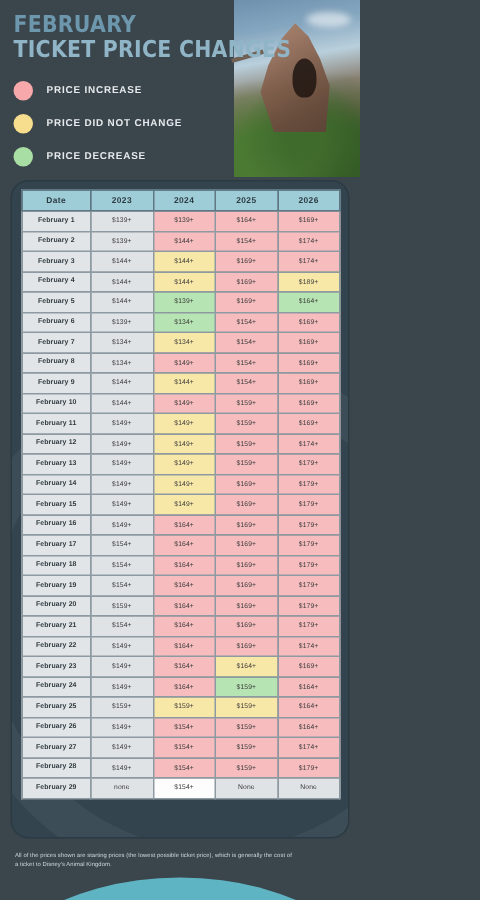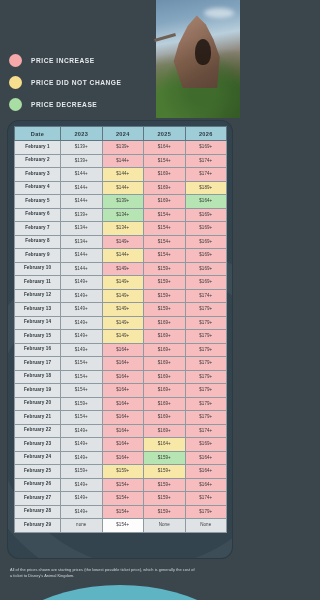--- a/index.html
+++ b/index.html
@@ -116,20 +116,24 @@
 </head>
 <body>
 
 <div class="header">
   <div class="header-photo">
     <div class="sky-cloud"></div>
     <div class="rock-arm"></div>
     <div class="rock"></div>
   </div>
 
+  <div class="title-wrap">
+    <div class="title-top">FEBRUARY</div>
+    <div class="title-bot">TICKET PRICE CHANGES</div>
+  </div>
 
   <div class="legend">
     <div class="legend-row">
       <span class="dot" style="background: rgb(246, 168, 170);"></span>
       <span class="legend-label">PRICE INCREASE</span>
     </div>
     <div class="legend-row">
       <span class="dot" style="background: rgb(247, 222, 142);"></span>
       <span class="legend-label">PRICE DID NOT CHANGE</span>
     </div>

